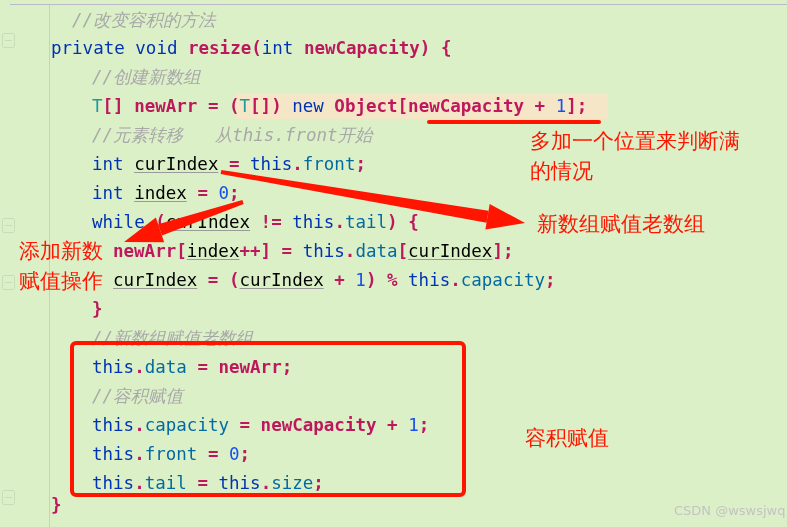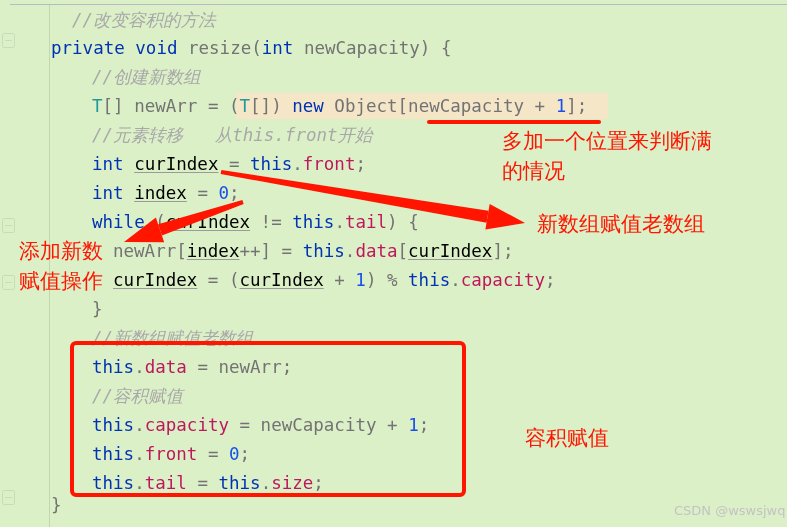--- a/index.html
+++ b/index.html
@@ -63,22 +63,22 @@
     line-height: 30px;
     white-space: pre;
   }
   .line {
     position: absolute;
     left: 0;
     white-space: pre;
   }
   .kw       { color: #0033b3; }
   .type     { color: #20999d; }
-  .plain    { color: #737373; }
-  .field    { color: #be185d; }
+  .plain    { color: #be185d; font-weight: bold; }
+  .field    { color: #0369a1; }
   .num      { color: #1750eb; }
   .comment  { color: #a8a8a8; font-style: italic; }
   .ident-u  { text-decoration: underline; text-decoration-color: #9a9a9a; text-underline-offset: 2px; }
 
   
   .hl-band {
     position: absolute;
     background: #f5e6c8;
     border-radius: 1px;
   }
@@ -148,21 +148,21 @@
         <polygon points="220.66909790659824,173.9724360077281 486.53100957296095,222.630168248551 488.51642213337146,210.79555220218242 221.33090209340176,170.0275639922719" fill="#ff1500"></polygon>
         <polygon points="525,223 485.37285224605483,229.53369427559932 489.6745794602776,203.8920261751341" fill="#ff1500"></polygon>
       </g>
       <g>
         <polygon points="242.3627672285779,200.1042325050192 158.10788409036846,224.20527485803757 161.9312807189011,235.57987982792224 243.6372327714221,203.8957674949808" fill="#ff1500"></polygon>
         <polygon points="124,242 155.87756939039105,217.57008862560485 164.1615954188785,242.21506606035496" fill="#ff1500"></polygon>
       </g>
     </svg>
 
   <div id="annotation-text-layer">
-      <div class="ann-text" style="left: 502px; top: 126px;">多加一个位置来判断满
+      <div class="ann-text" style="left: 530px; top: 126px;">多加一个位置来判断满
 的情况</div>
       <div class="ann-text" style="left: 537px; top: 209px;">新数组赋值老数组</div>
       <div class="ann-text" style="left: 19px; top: 236px;">添加新数
 赋值操作</div>
       <div class="ann-text" style="left: 525px; top: 423px;">容积赋值</div>
     </div>
 
   <div class="watermark" style="left: 674px; top: 503px;">CSDN @wswsjwq</div>
 
 </div>

